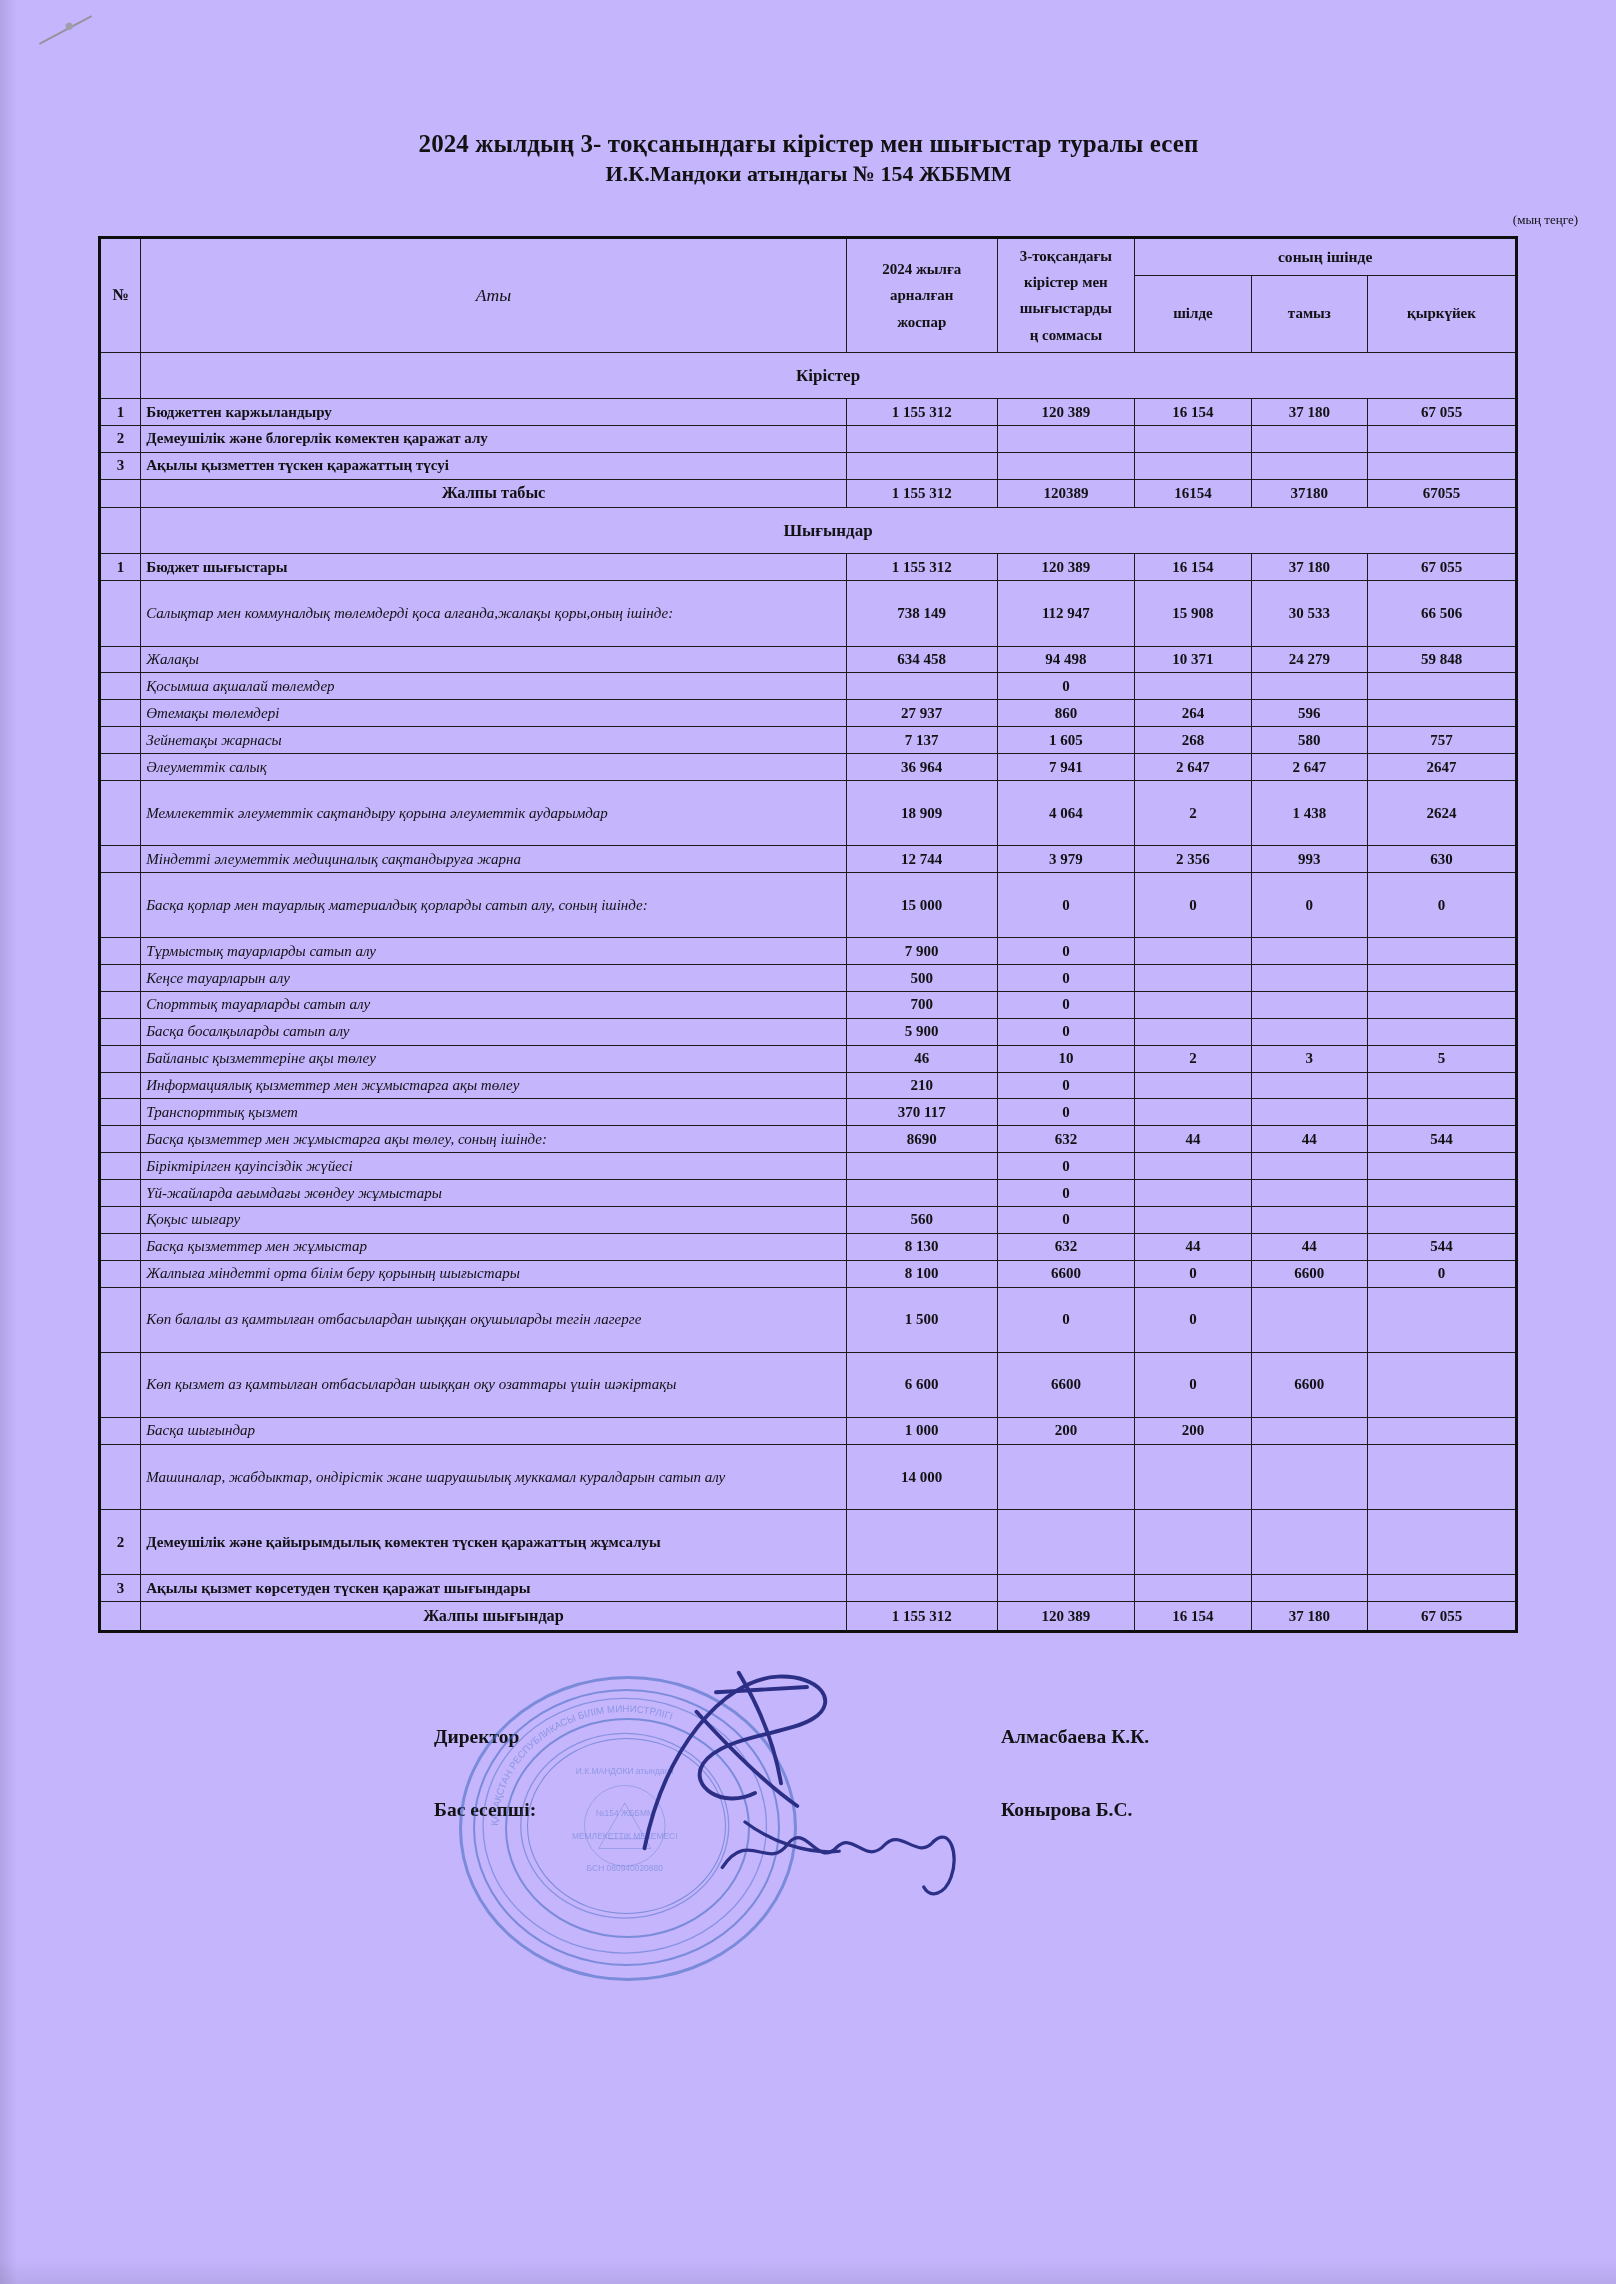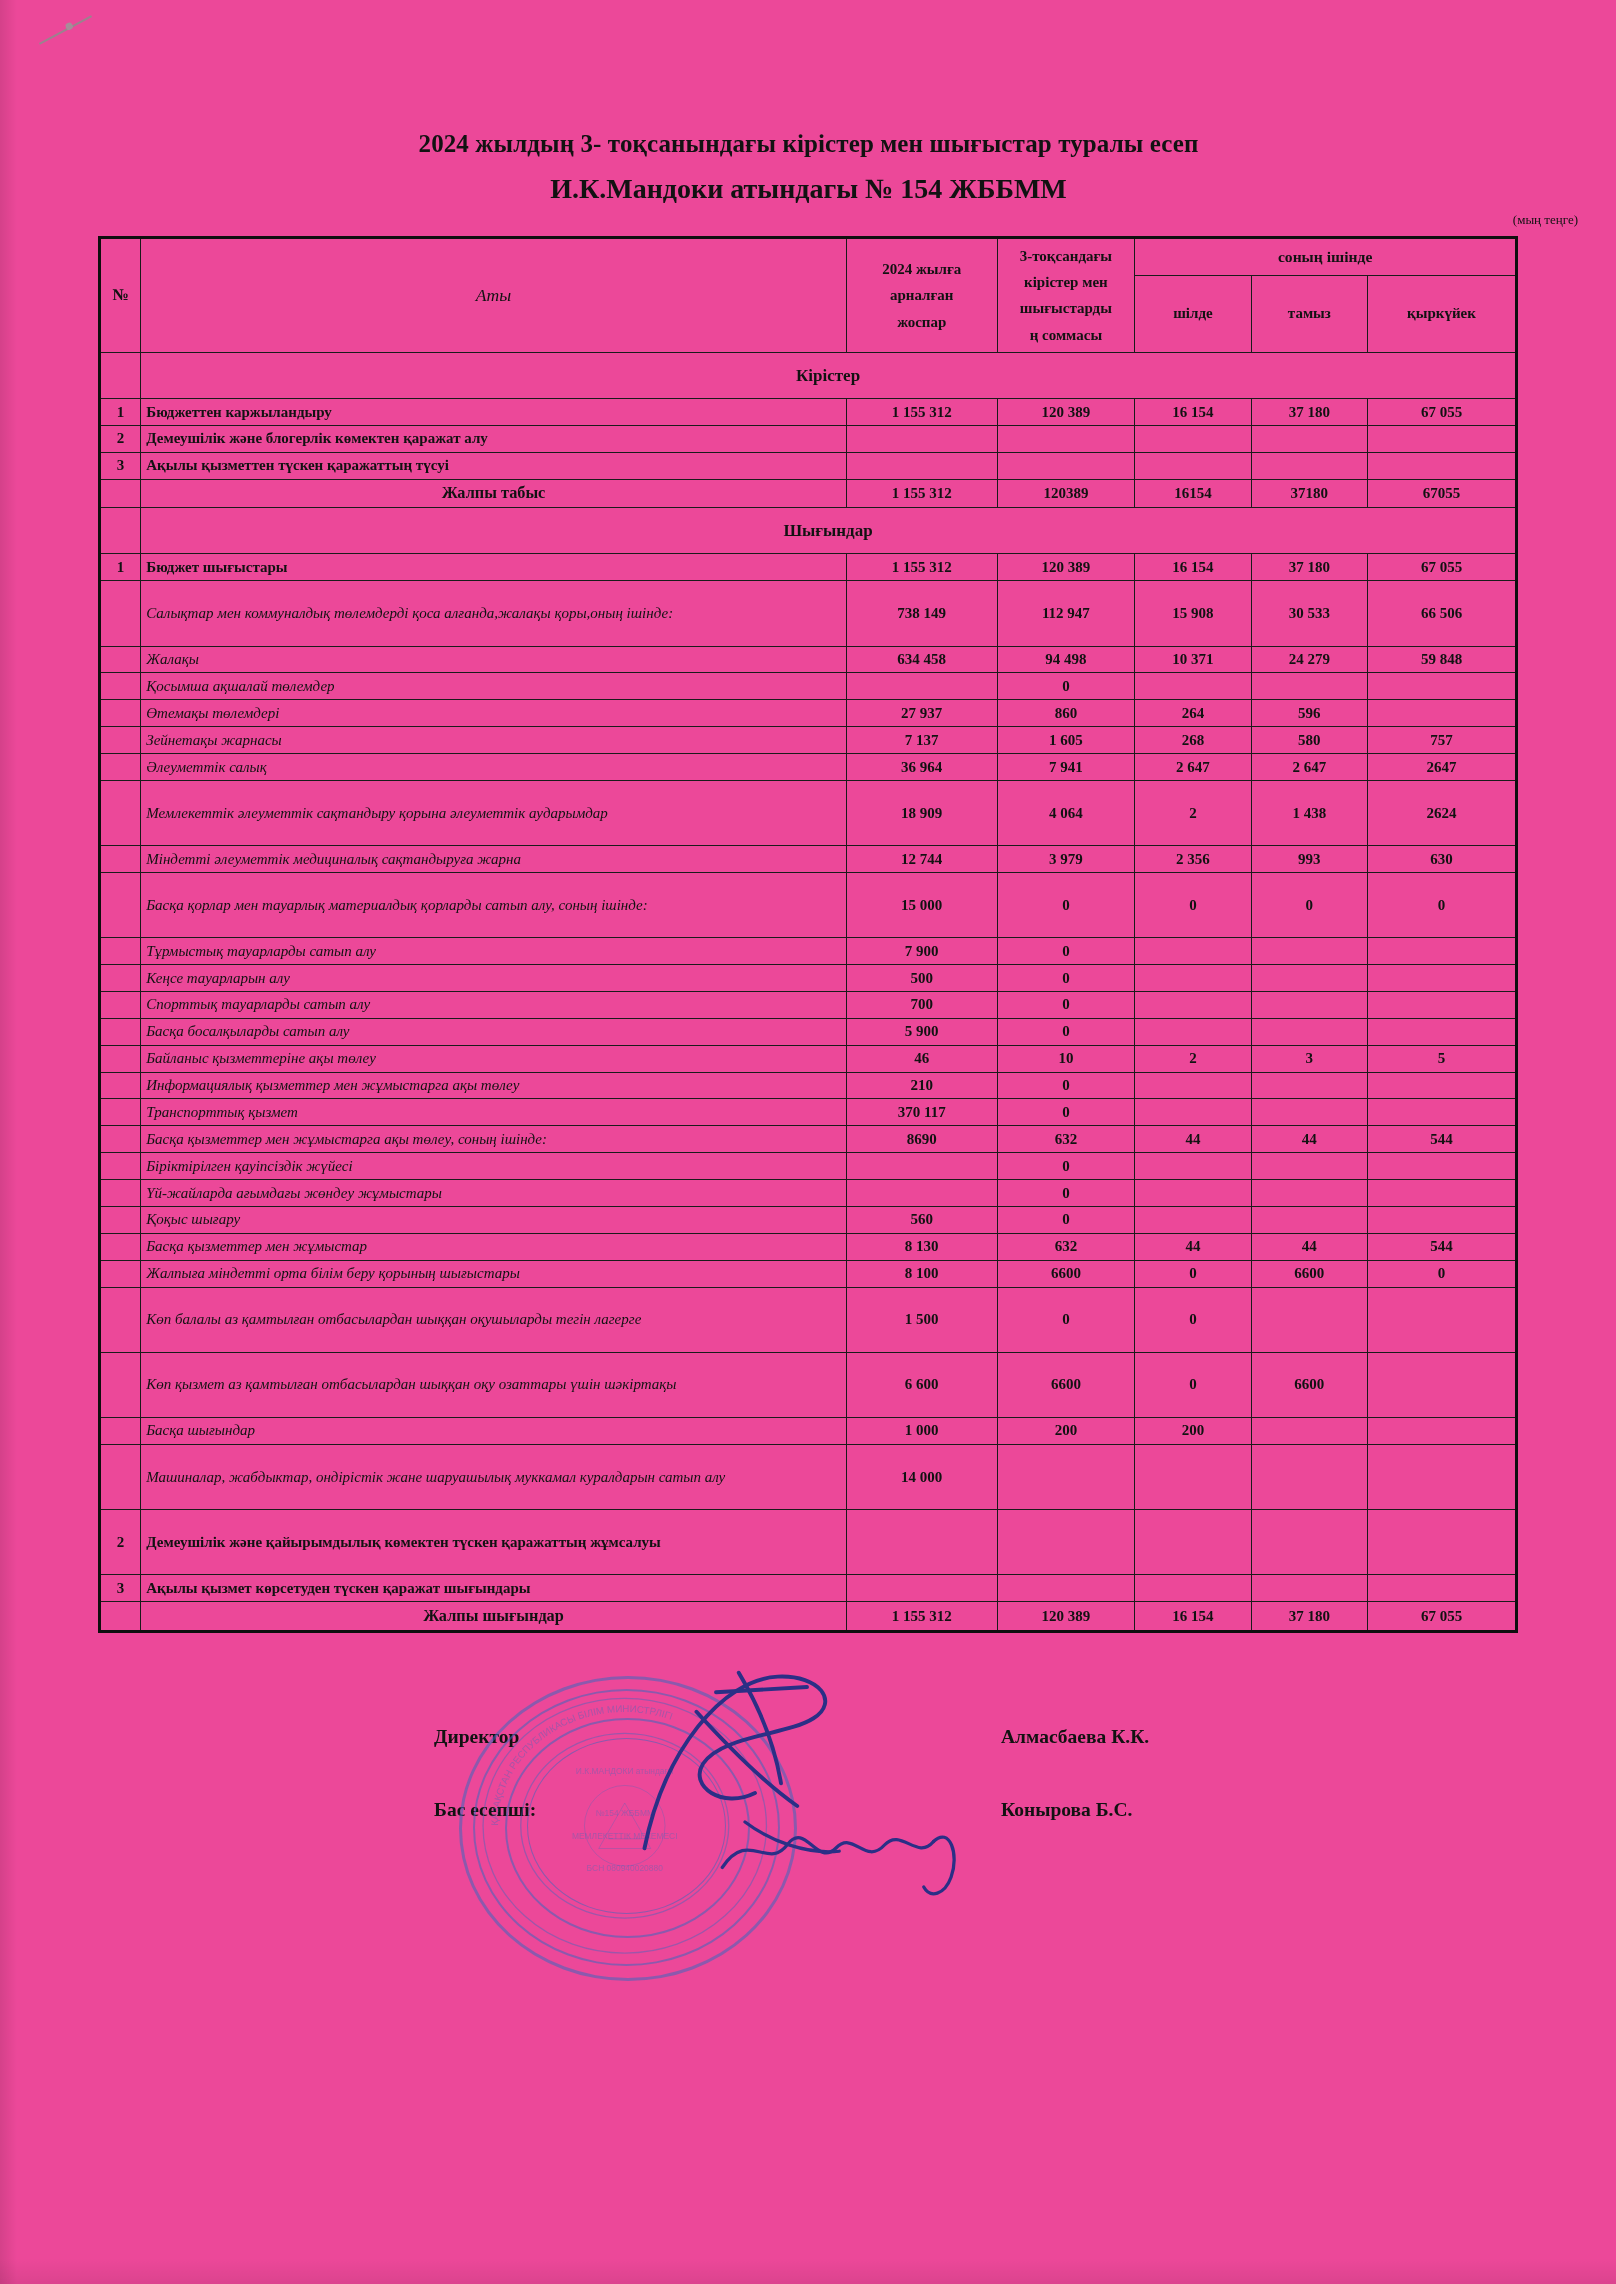--- a/index.html
+++ b/index.html
@@ -4,21 +4,21 @@
 <style>
   html, body {
     margin: 0;
     padding: 0;
     background: #8a8a8a;
   }
   .page {
     position: relative;
     width: 1617px;
     height: 2284px;
-    background: #ec4899;
+    background: #c4b5fd;
     margin: 0 auto;
     overflow: hidden;
     font-family: "Liberation Serif", "DejaVu Serif", serif;
     color: #121212;
   }
 
   
   .scan-mark {
     position: absolute;
     left: 36px; top: 29px;
@@ -52,23 +52,23 @@
     left: 0; right: 0; top: 128px;
     text-align: center;
   }
   .doc-title-1 {
     font-size: 25px;
     font-weight: bold;
     letter-spacing: 0.1px;
     line-height: 1.25;
   }
   .doc-title-2 {
-    font-size: 28px;
+    font-size: 22px;
     font-weight: bold;
-    margin-top: 14px;
+    margin-top: 2px;
   }
   .doc-subtitle {
     font-size: 13px;
     font-style: italic;
     margin-top: 5.2px;
     color: #2a2a2a;
   }
   .units-note {
     position: absolute;
     right: 39px;

